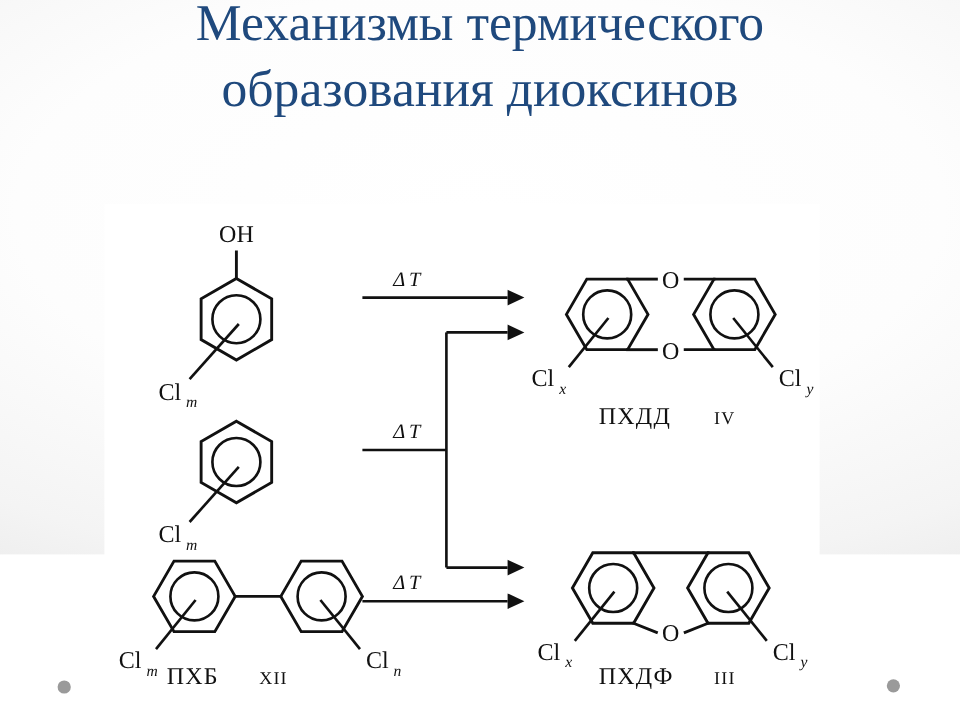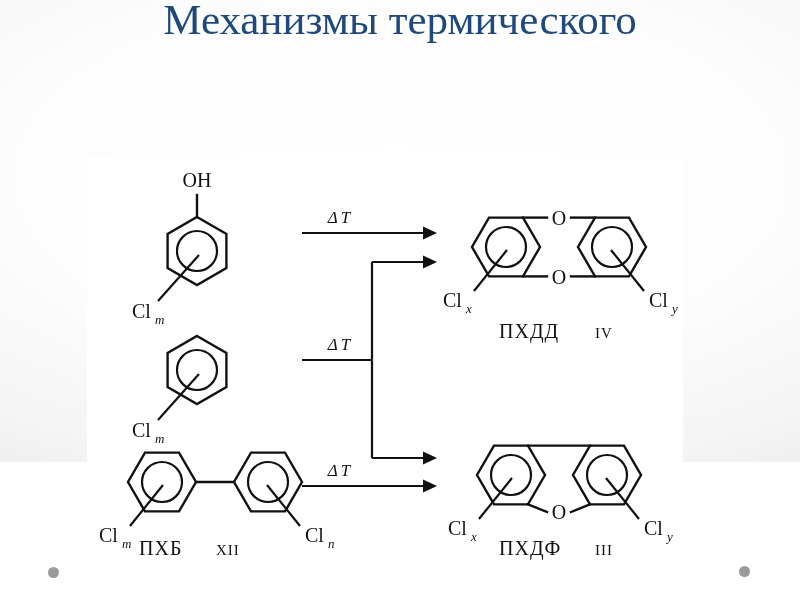--- a/index.html
+++ b/index.html
@@ -35,21 +35,21 @@
     font-size: 43px;
     font-weight: 400;
     color: #1F497D;
     letter-spacing: 0px;
     white-space: nowrap;
   }
   
   #scheme-panel {
     position: absolute;
     left: 87px;
-    top: 155px;
+    top: 170px;
     width: 596px;
     height: 406px;
     background: #ffffff;
   }
   #scheme-svg {
     display: block;
     width: 596px;
     height: 406px;
   }
   
@@ -97,20 +97,21 @@
   }
   .arrow-head { fill: #111111; }
 </style>
 </head>
 <body>
 
 <div id="slide">
 
   <div id="title-block">
     <span class="title-line">Механизмы термического</span>
+    <span class="title-line">образования диоксинов</span>
   </div>
 
   <div id="scheme-panel">
     <svg id="scheme-svg" viewBox="0 0 596 406" xmlns="http://www.w3.org/2000/svg">
       <defs>
 
         <g id="ring-pointy">
           <polygon class="bond" points="0,-34 29.4,-17 29.4,17 0,34 -29.4,17 -29.4,-17"></polygon>
           <circle class="ring-circle" cx="0" cy="0" r="20"></circle>
         </g>

